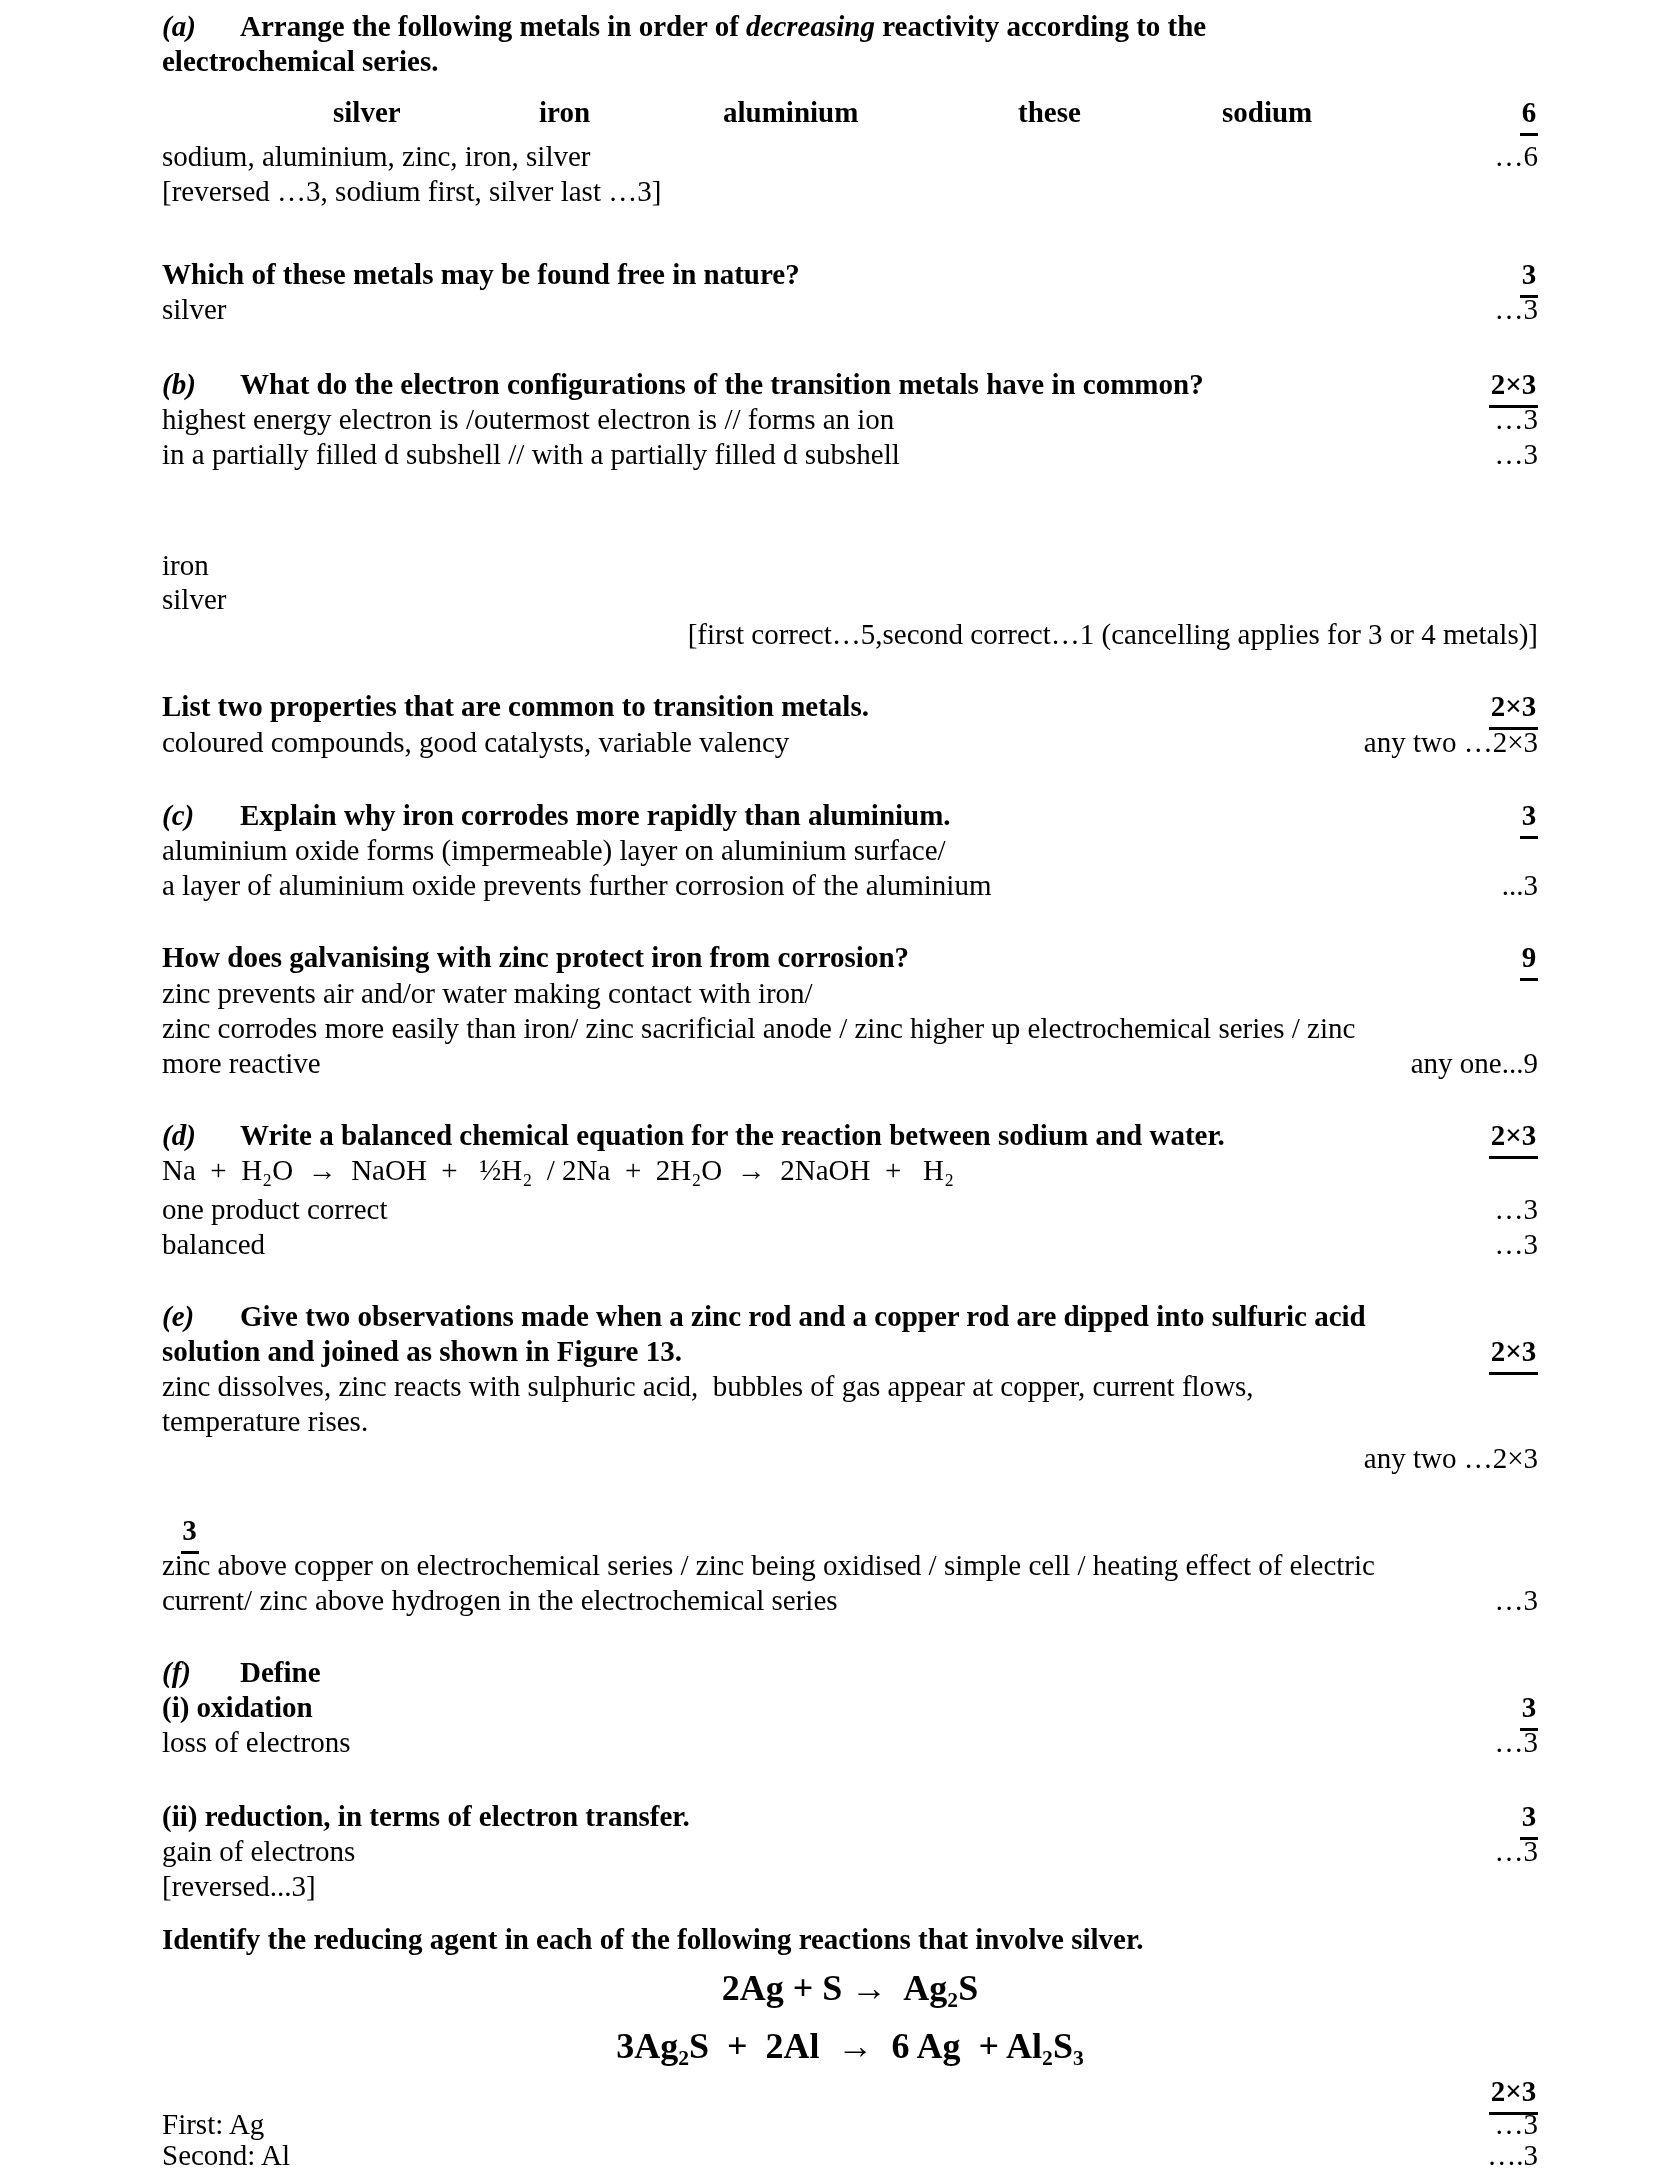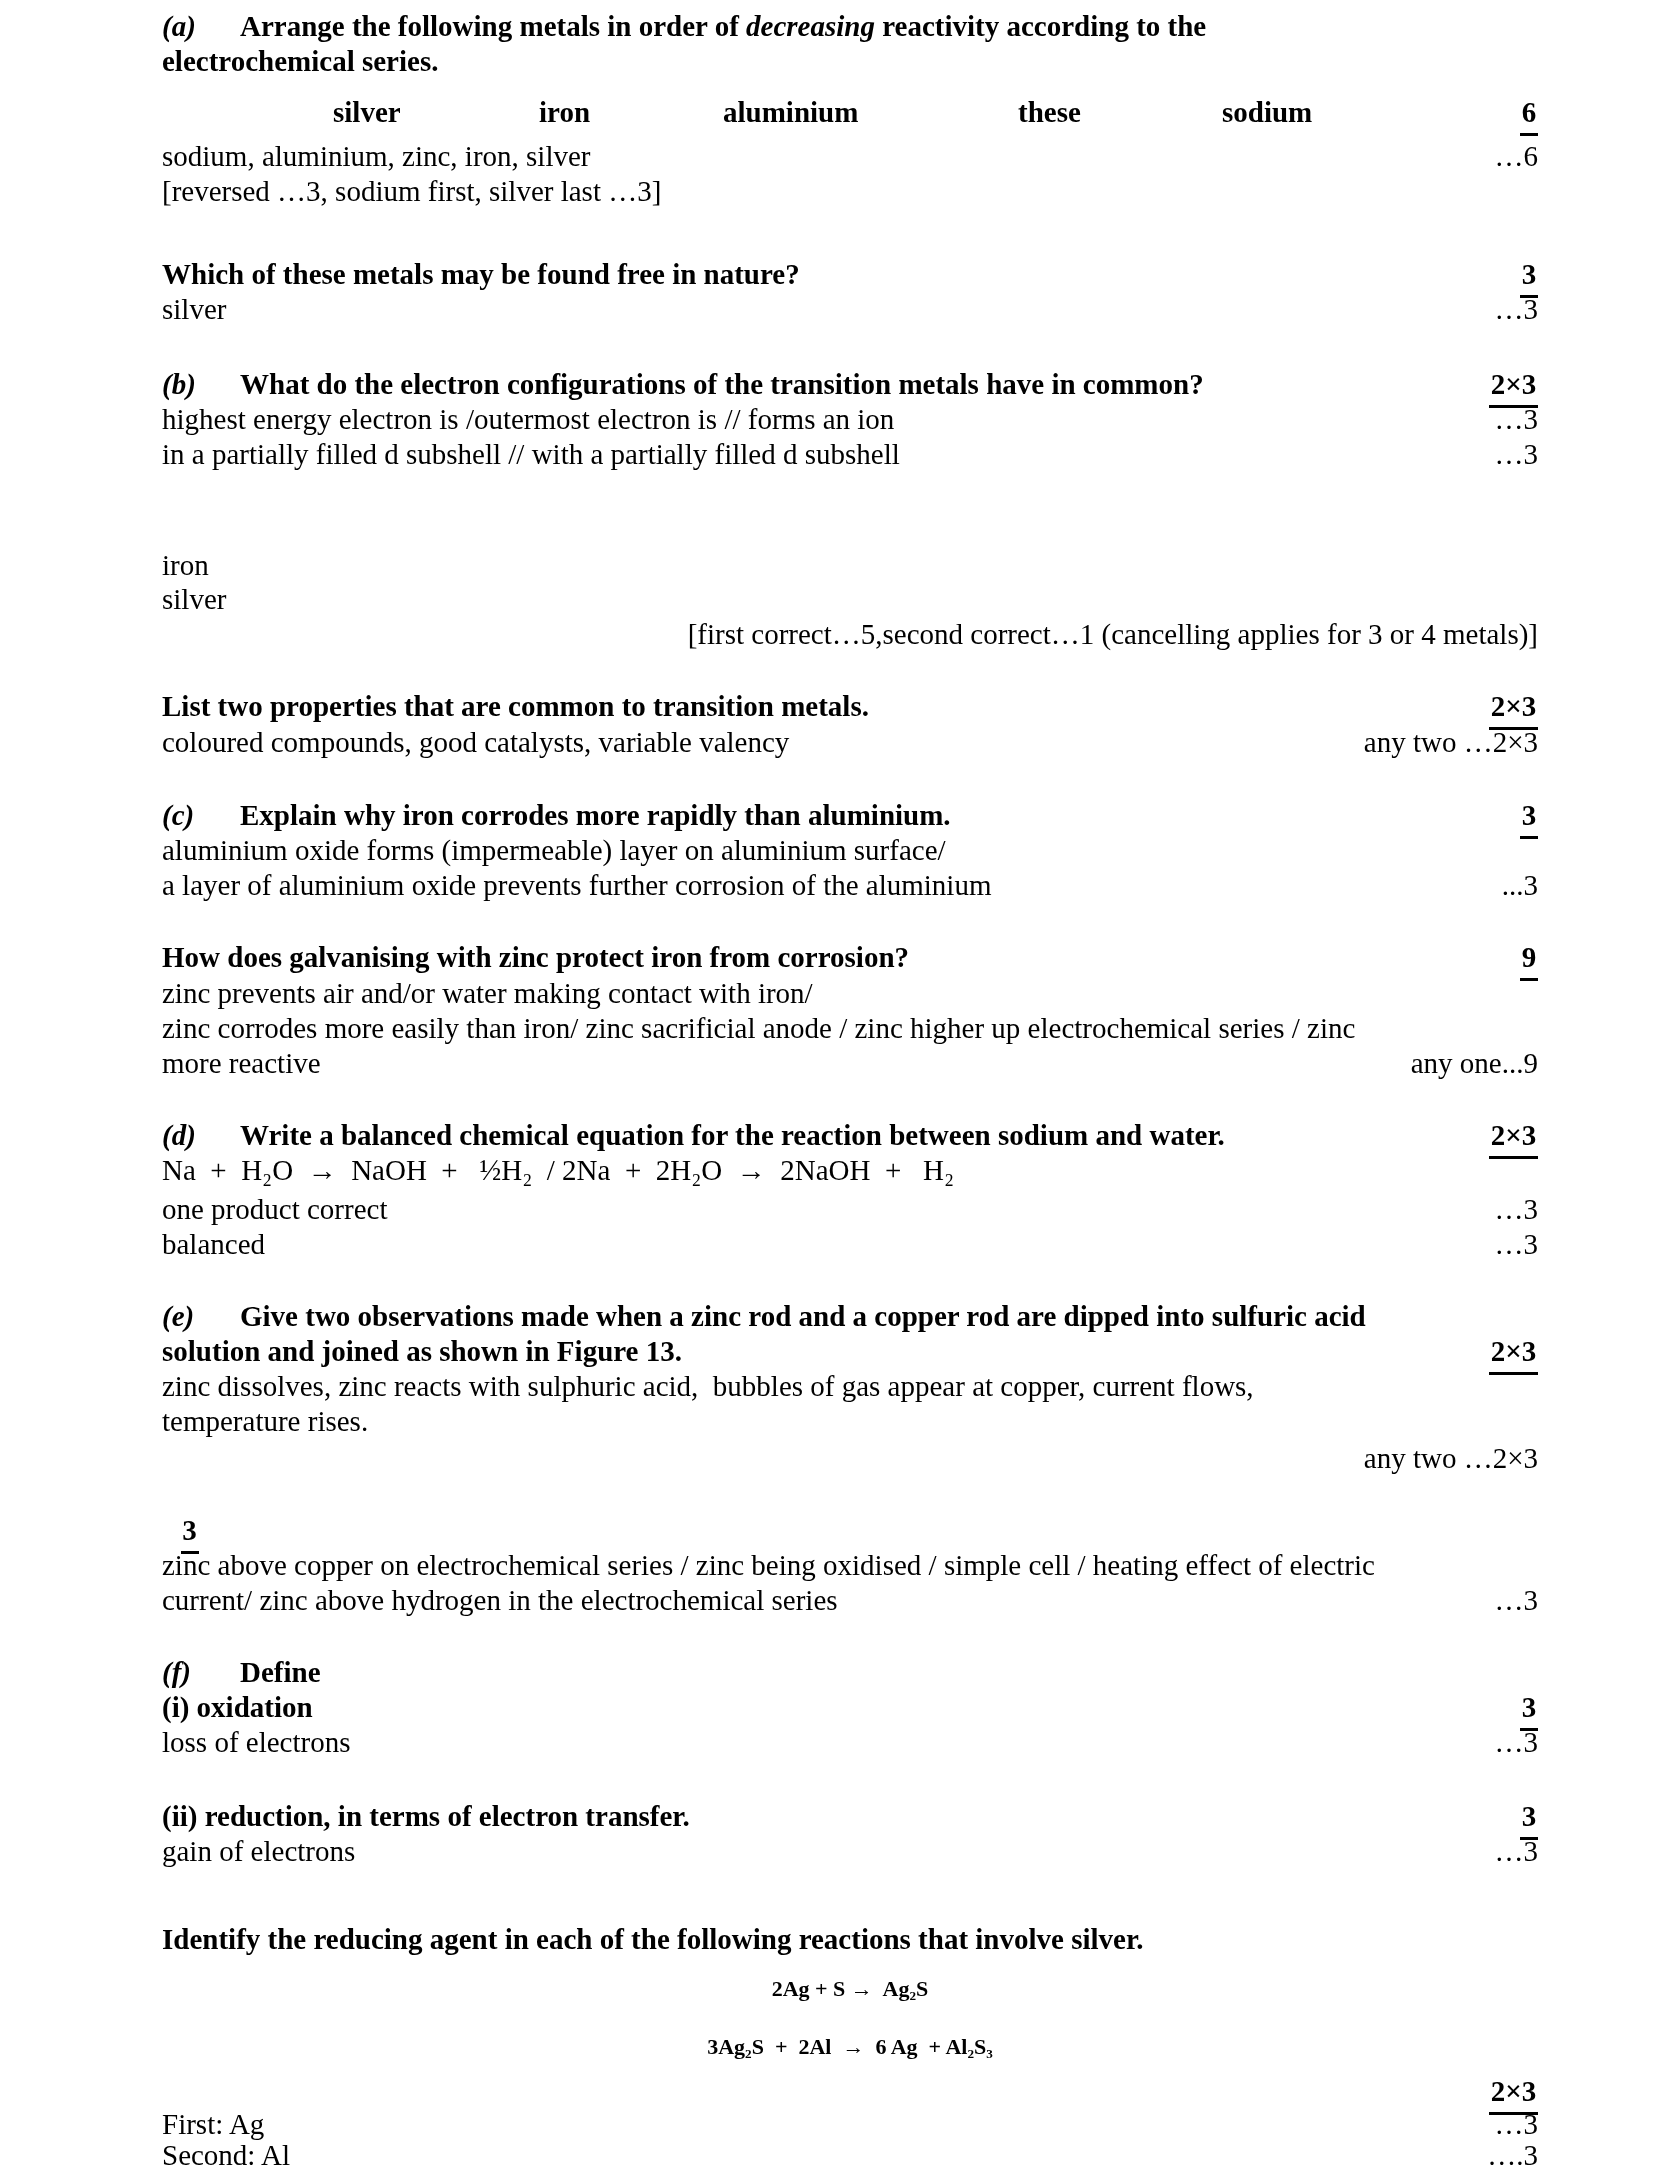--- a/index.html
+++ b/index.html
@@ -36,21 +36,21 @@
   .mark { white-space:pre; flex:none; margin-left:18.5px; }
   .u {
     font-weight:bold;
     border-bottom:3.7px solid #000;
     padding:0 1.8px 2.8px 1.8px;
   }
   .metal { position:absolute; font-weight:bold; top:0; }
   .m1 { left:171px; }  .m2 { left:377px; }  .m3 { left:561px; }
   .m4 { left:856px; }  .m5 { left:1060px; }
   .metal-mark { position:absolute; right:0; top:0; }
-  .eq { font-weight:bold; font-size:22px; }
+  .eq { font-weight:bold; font-size:36px; }
 </style>
 </head>
 <body>
 
 <div class="page" style="background: rgb(255, 255, 255); color: rgb(0, 0, 0);">
 
   <div class="row" style="top:9.2px">
     <span class="t b"><span class="label">(a)</span><span>Arrange the following metals in order of </span><span class="i">decreasing</span><span> reactivity according to the</span></span>
   </div>
   <div class="row" style="top:44px">
@@ -198,20 +198,23 @@
     <span class="mark">…3</span>
   </div>
   <div class="row" style="top:1799px">
     <span class="t b">(ii) reduction, in terms of electron transfer.</span>
     <span class="mark u">3</span>
   </div>
   <div class="row" style="top:1834px">
     <span class="t">gain of electrons</span>
     <span class="mark">…3</span>
   </div>
+  <div class="row" style="top:1869px">
+    <span class="t">[reversed...3]</span>
+  </div>
 
   <div class="row" style="top:1922px">
     <span class="t b">Identify the reducing agent in each of the following reactions that involve silver.</span>
   </div>
   <div class="row center" style="top:1971px">
     <span class="t eq">2Ag + S →  Ag₂S</span>
   </div>
   <div class="row center" style="top:2029px">
     <span class="t eq">3Ag₂S  +  2Al  →  6 Ag  + Al₂S₃</span>
   </div>

